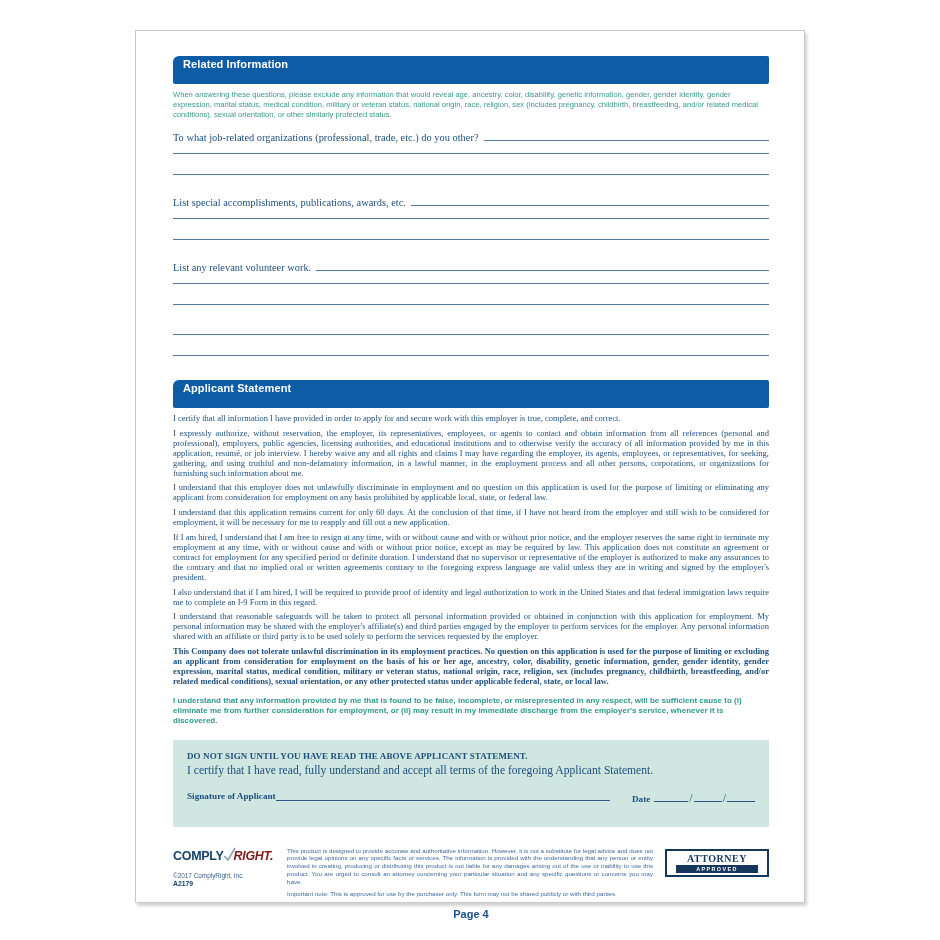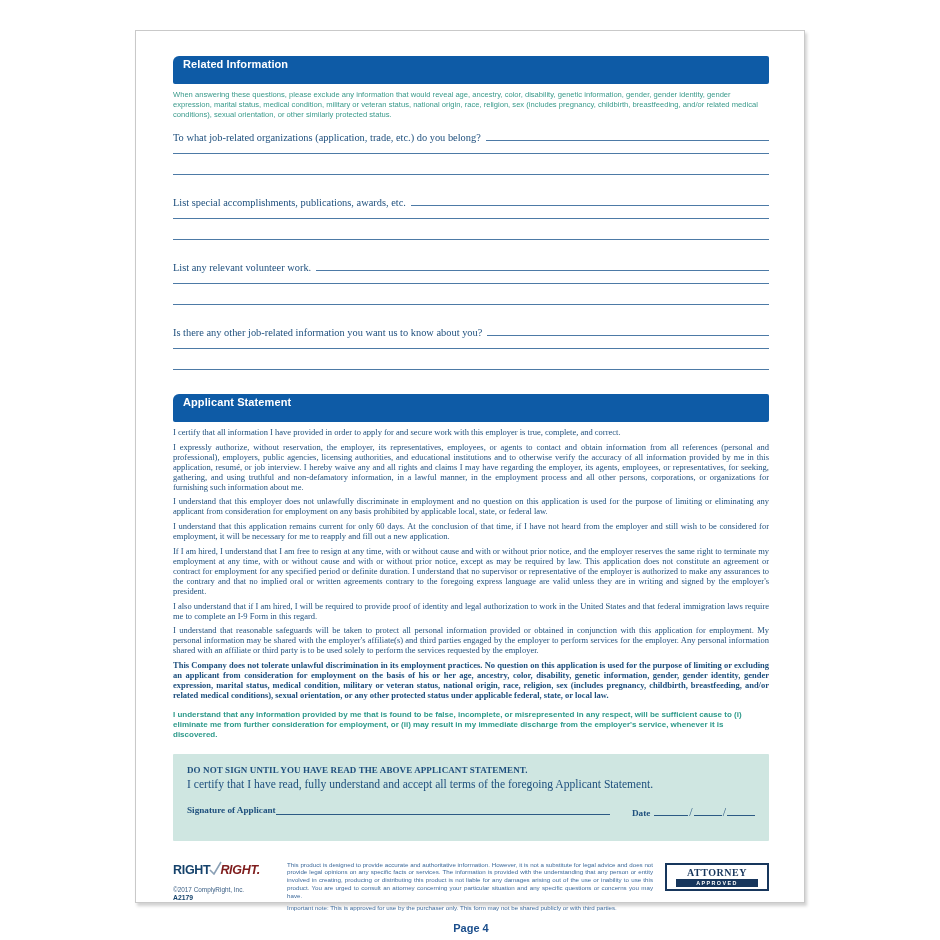--- a/index.html
+++ b/index.html
@@ -91,21 +91,21 @@
 
 <div class="sheet">
 
   <div class="section-bar">
     <span>Related Information</span>
   </div>
   <div class="intro">When answering these questions, please exclude any information that would reveal age, ancestry, color, disability, genetic information, gender, gender identity, gender expression, marital status, medical condition, military or veteran status, national origin, race, religion, sex (includes pregnancy, childbirth, breastfeeding, and/or related medical conditions), sexual orientation, or other similarly protected status.</div>
 
   <div class="q-block first">
     <div class="q-row">
-      <span class="q-label">To what job-related organizations (application, trade, etc.) do you belong?</span>
+      <span class="q-label">To what job-related organizations (professional, trade, etc.) do you other?</span>
       <span class="inline-line"></span>
     </div>
     <div class="ans-line-first"></div>
     <div class="ans-line"></div>
   </div>
 
   <div class="q-block">
     <div class="q-row">
       <span class="q-label">List special accomplishments, publications, awards, etc.</span>
       <span class="inline-line"></span>
@@ -117,24 +117,20 @@
   <div class="q-block">
     <div class="q-row">
       <span class="q-label">List any relevant volunteer work.</span>
       <span class="inline-line"></span>
     </div>
     <div class="ans-line-first"></div>
     <div class="ans-line"></div>
   </div>
 
   <div class="q-block">
-    <div class="q-row">
-      <span class="q-label">Is there any other job-related information you want us to know about you?</span>
-      <span class="inline-line"></span>
-    </div>
     <div class="ans-line-first"></div>
     <div class="ans-line"></div>
   </div>
 
   <div class="section-bar stmt-bar">
     <span>Applicant Statement</span>
   </div>
   <div class="stmt-text">
     <p>I certify that all information I have provided in order to apply for and secure work with this employer is true, complete, and correct.</p>
     <p>I expressly authorize, without reservation, the employer, its representatives, employees, or agents to contact and obtain information from all references (personal and professional), employers, public agencies, licensing authorities, and educational institutions and to otherwise verify the accuracy of all information provided by me in this application, resumé, or job interview. I hereby waive any and all rights and claims I may have regarding the employer, its agents, employees, or representatives, for seeking, gathering, and using truthful and non-defamatory information, in a lawful manner, in the employment process and all other persons, corporations, or organizations for furnishing such information about me.</p>
@@ -160,21 +156,21 @@
         <span class="date-seg s2"></span>
         <span class="date-slash">/</span>
         <span class="date-seg s3"></span>
       </span>
     </div>
   </div>
 
   <div class="footer">
     <div class="logo-col">
       <div class="logo-row">
-        <span class="logo-part1">RIGHT</span>
+        <span class="logo-part1">COMPLY</span>
         <span class="logo-swoosh">
           <svg width="13" height="14" viewBox="0 0 13 14">
             <path d="M1 9 L5 13 L12 1" fill="none" stroke="#8aa0b5" stroke-width="1.6"></path>
           </svg>
         </span>
         <span class="logo-part2">RIGHT.</span>
       </div>
       <div class="logo-copy">©2017 ComplyRight, Inc.</div>
       <div class="logo-num">A2179</div>
     </div>

